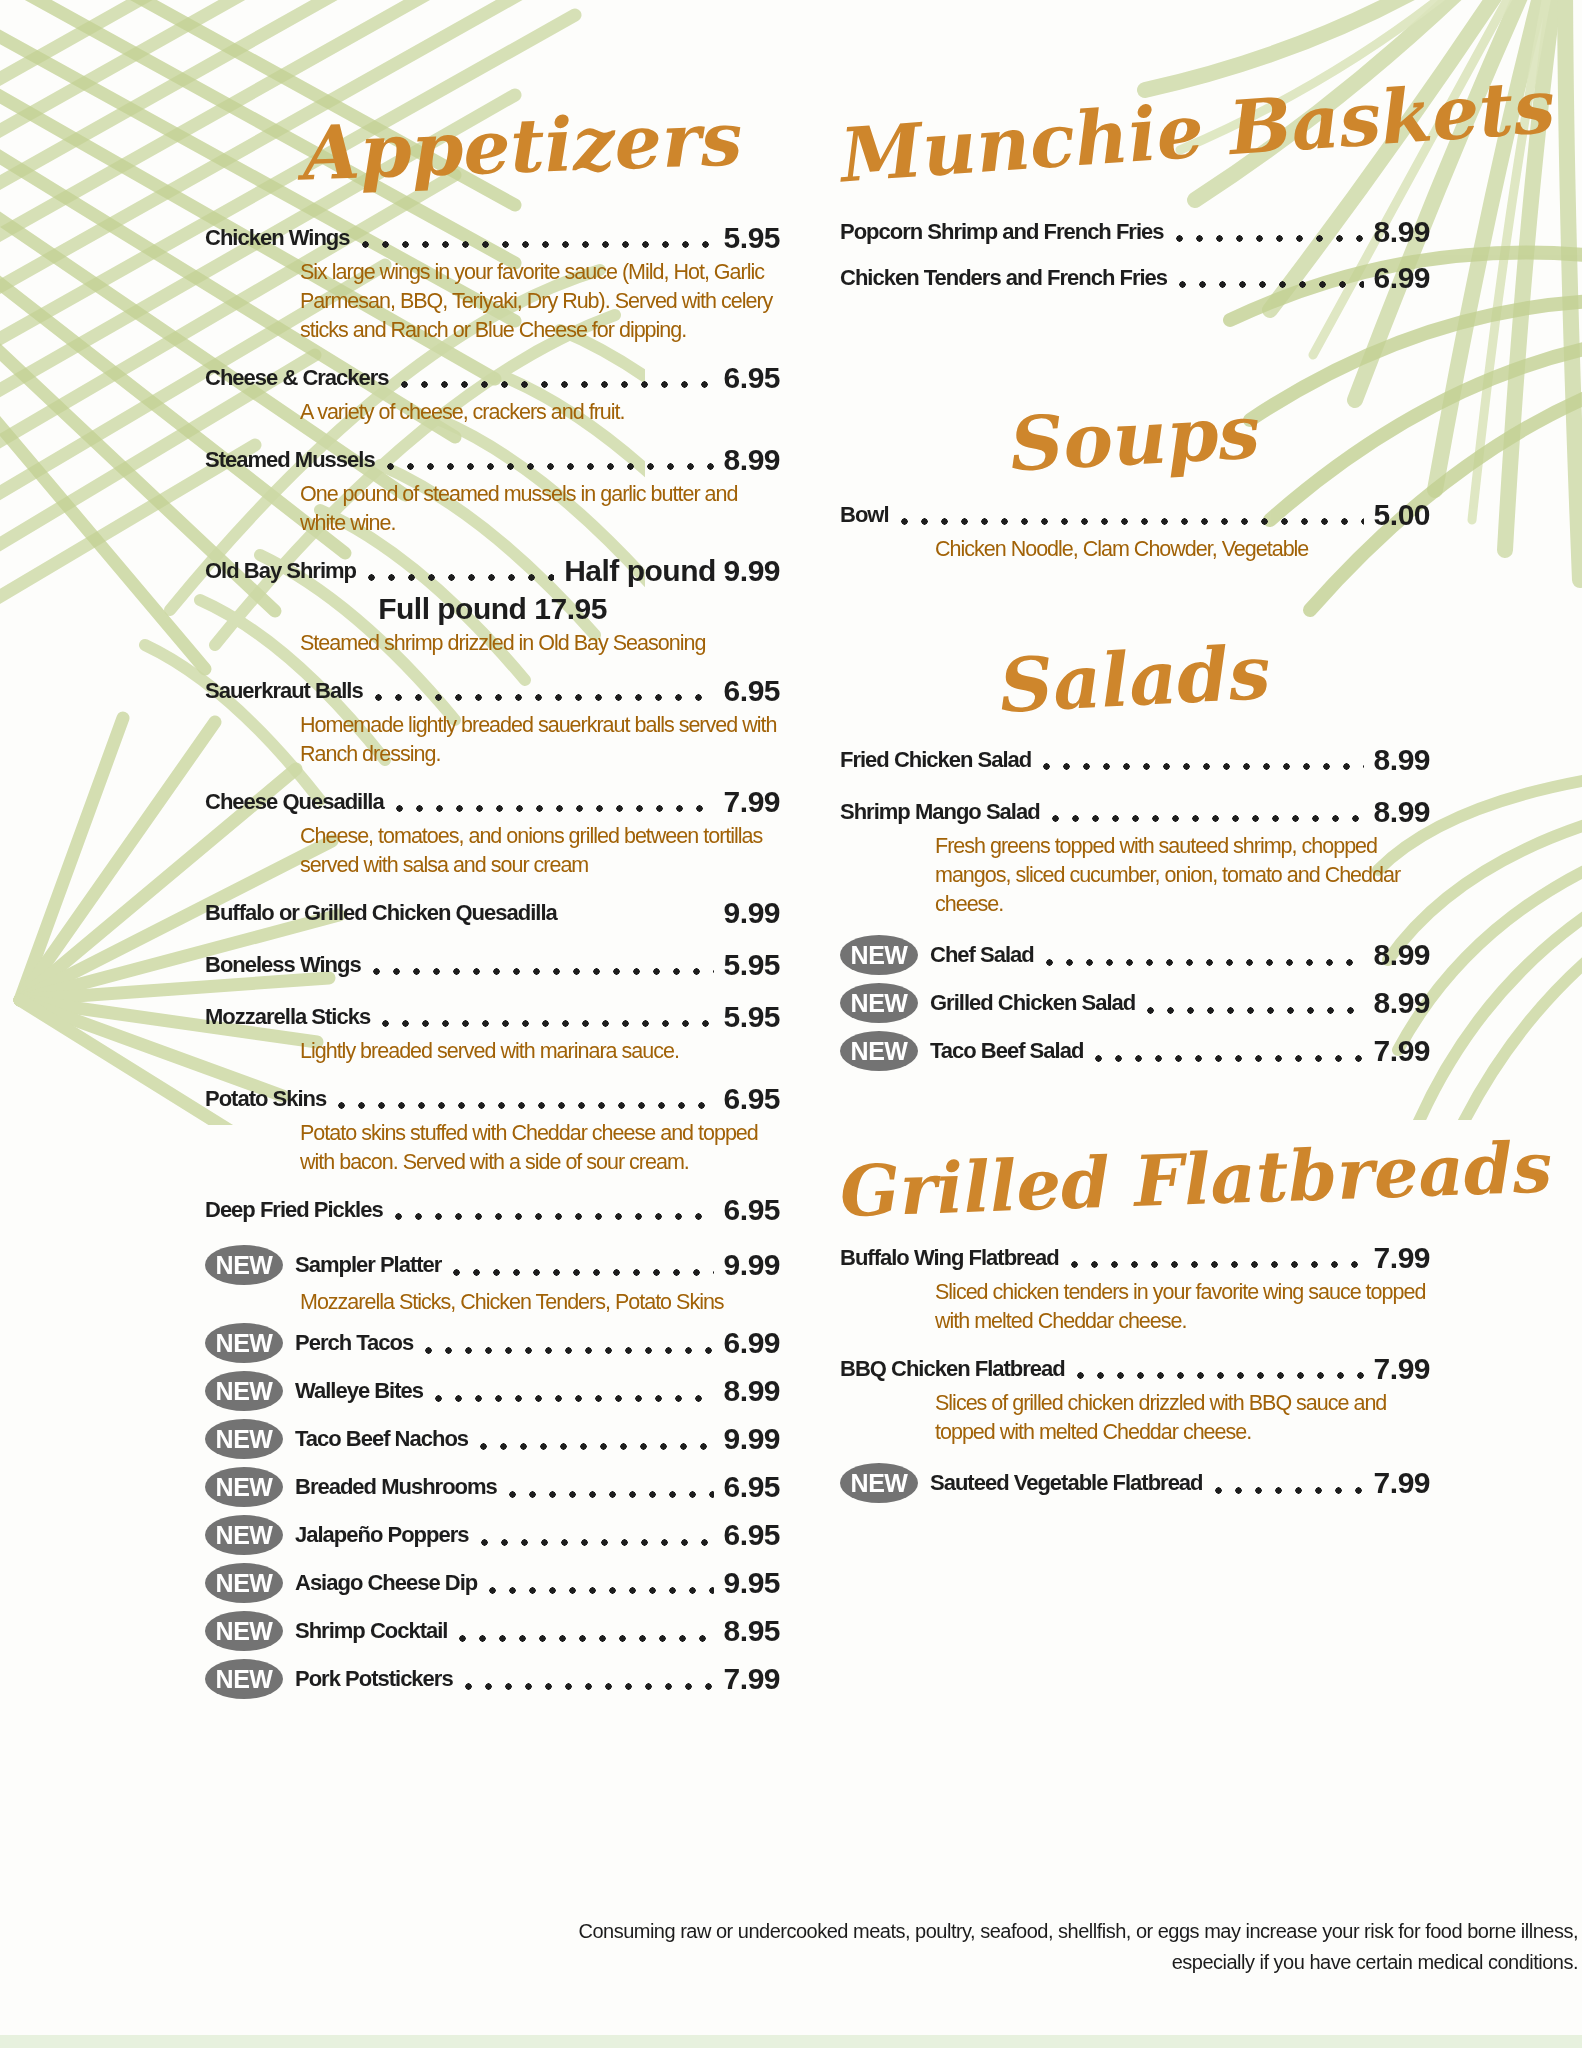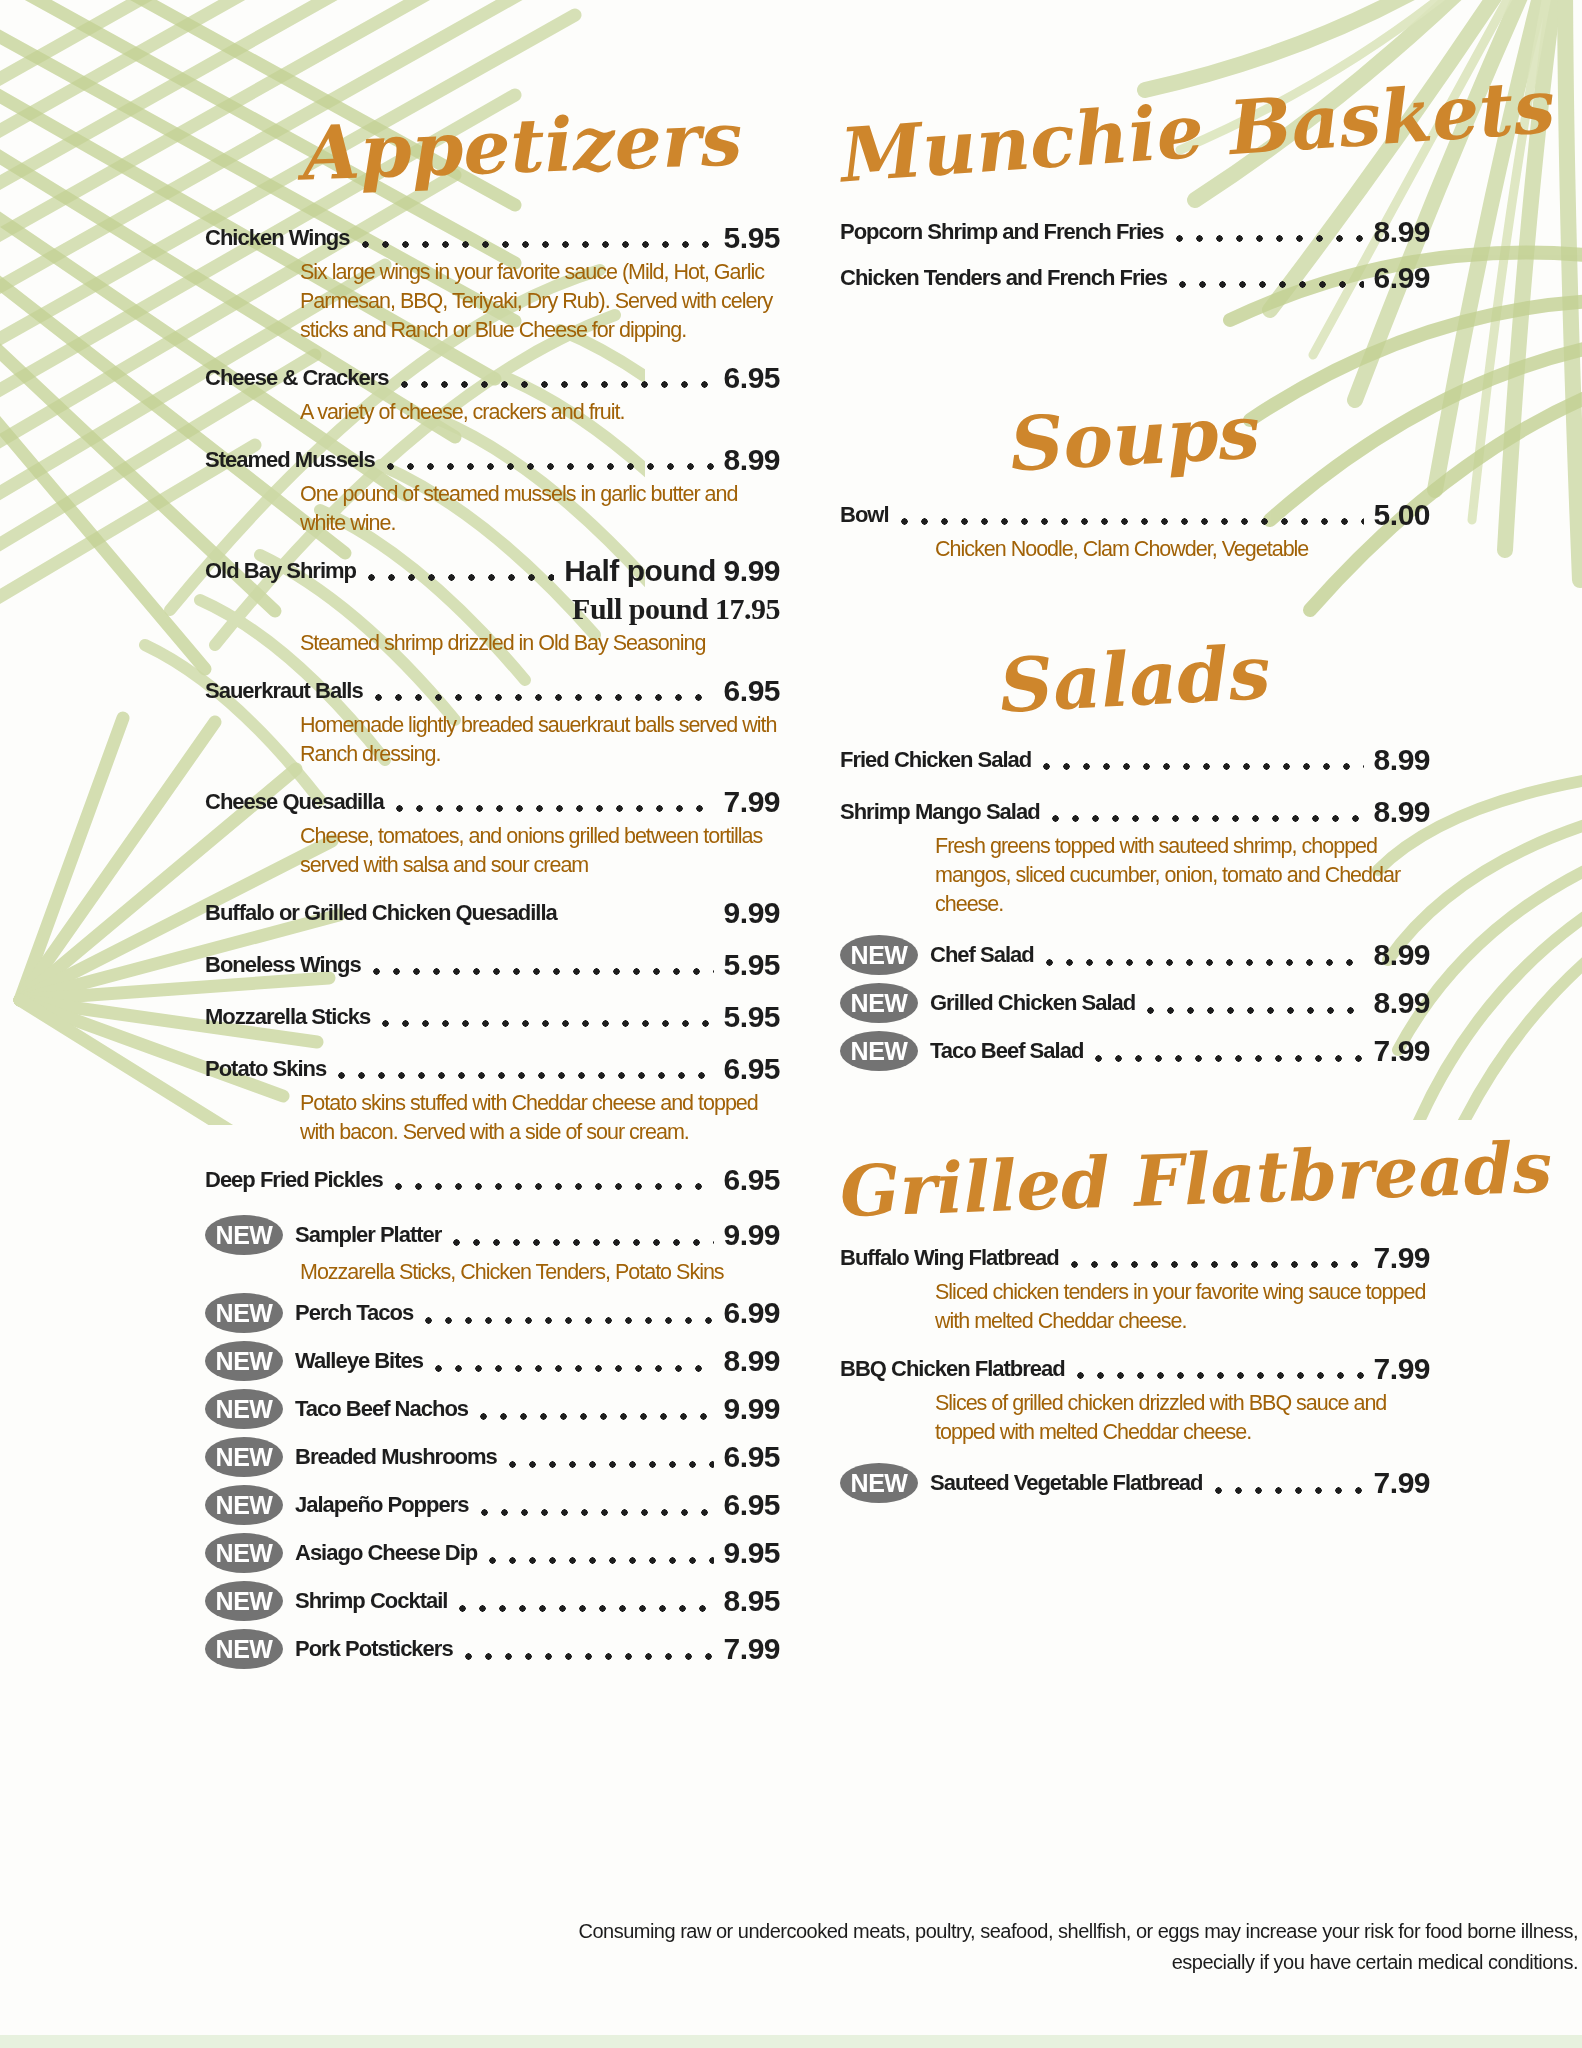--- a/index.html
+++ b/index.html
@@ -31,21 +31,21 @@
   .n { font-weight:bold; font-size:22px; letter-spacing:-1px; line-height:38px; white-space:nowrap; font-style:normal; }
   .p { font-weight:bold; font-size:30px; letter-spacing:-0.5px; line-height:38px; white-space:nowrap; font-style:normal; }
   .l {
     flex:1 1 auto; min-width:26px; height:7px; align-self:flex-end;
     margin:0 10px 9px 12px;
     background-image:radial-gradient(circle at 3.5px 3.5px, #1d1d1d 3px, rgba(0,0,0,0) 3.4px);
     background-size:20px 7px; background-repeat:repeat-x; background-position:left bottom;
   }
   .r.nwr .l { margin-bottom:11px; }
   .l.blank { background:none; min-width:14px; }
-  .r2 { display:flex; justify-content:flex-end;font-family:Liberation Serif, serif; }
+  .r2 { display:flex; justify-content:center; }
   .d { font-size:21.5px; letter-spacing:-1px; line-height:29px; margin:1px 0 0 95px; color:#a16207; }
   .d:empty { display:none; }
   .new {
     flex:0 0 auto; width:78px; height:40px; margin-right:12px;
     background:#737373; color:#ffffff; border-radius:50%;
     font-weight:bold; font-size:25px; line-height:40px; letter-spacing:-0.5px; text-align:center;
   }
   .footer {
     position:absolute; left:0; right:4px; top:1916px; z-index:2;
     text-align:right; font-size:20px; letter-spacing:-0.5px; line-height:31px; color:#1c1c1c;
@@ -215,20 +215,21 @@
           <b class="p">5.95</b>
         </div>
     </div>
 
     <div class="it">
       <div class="r">
           <b class="n">Mozzarella Sticks</b>
           <i class="l"></i>
           <b class="p">5.95</b>
         </div>
+      <div class="d">Lightly breaded served with marinara sauce.</div>
     </div>
 
     <div class="it">
       <div class="r">
           <b class="n">Potato Skins</b>
           <i class="l"></i>
           <b class="p">6.95</b>
         </div>
       <div class="d">Potato skins stuffed with Cheddar cheese and topped with bacon. Served with a side of sour cream.</div>
     </div>

